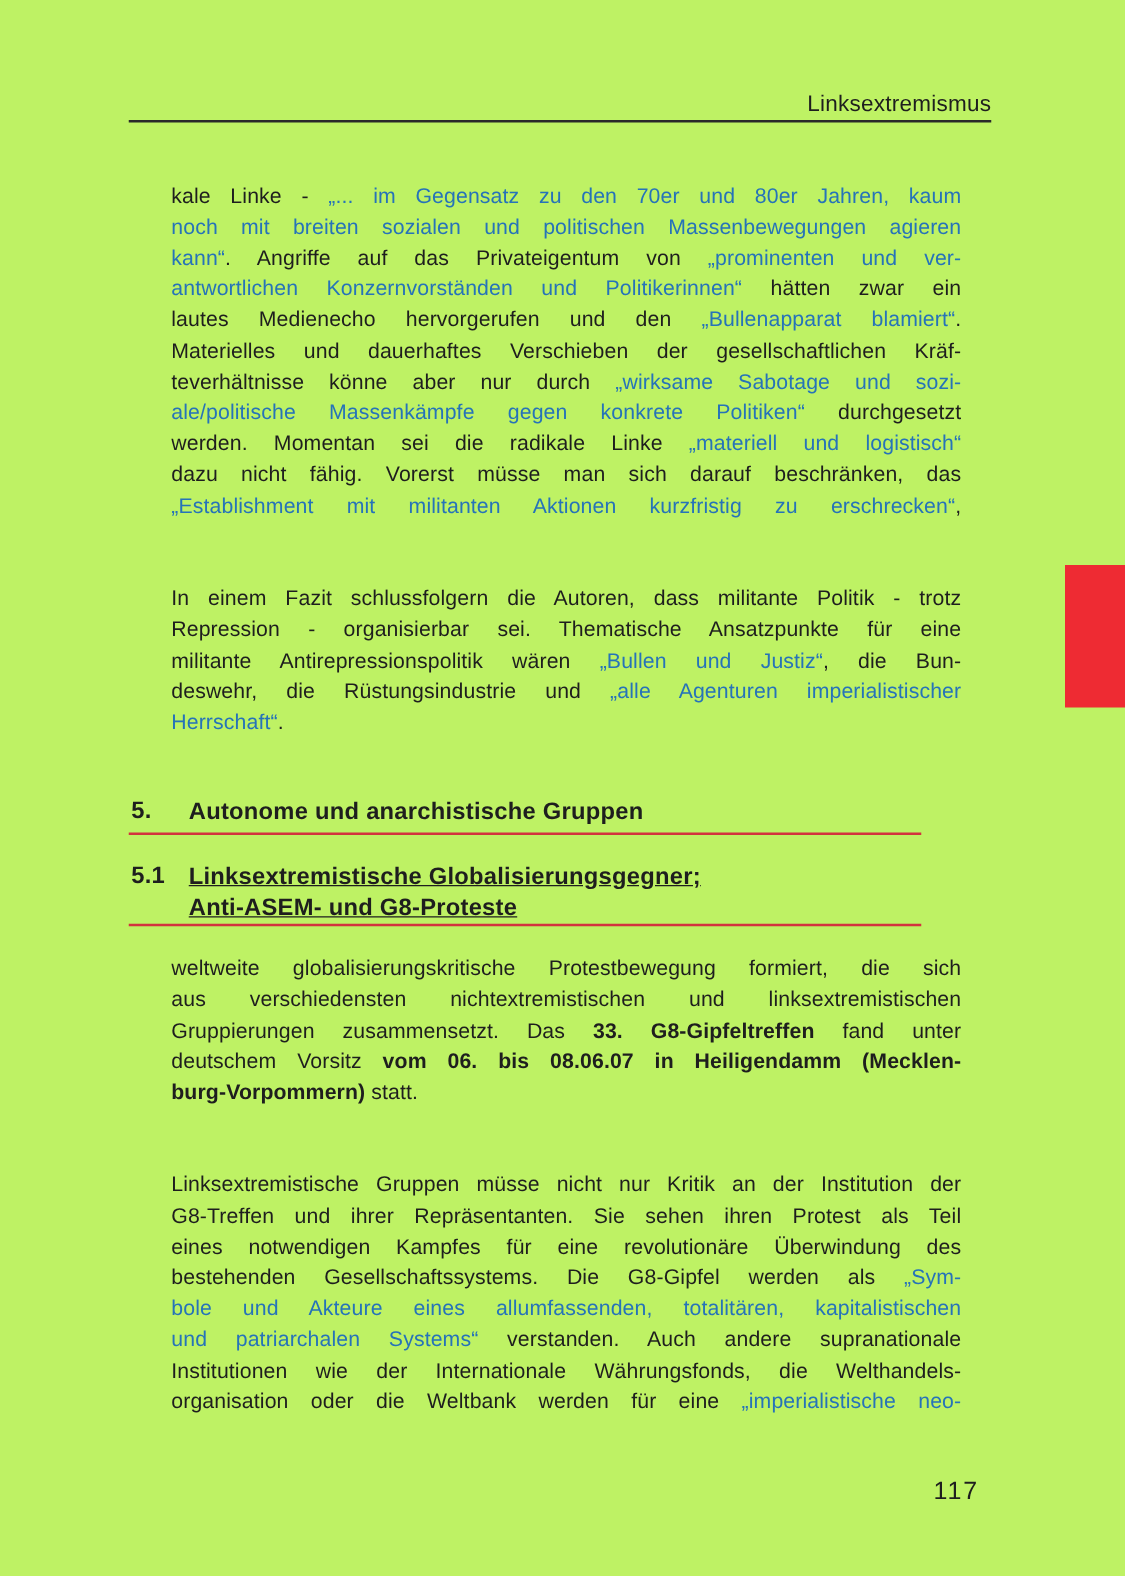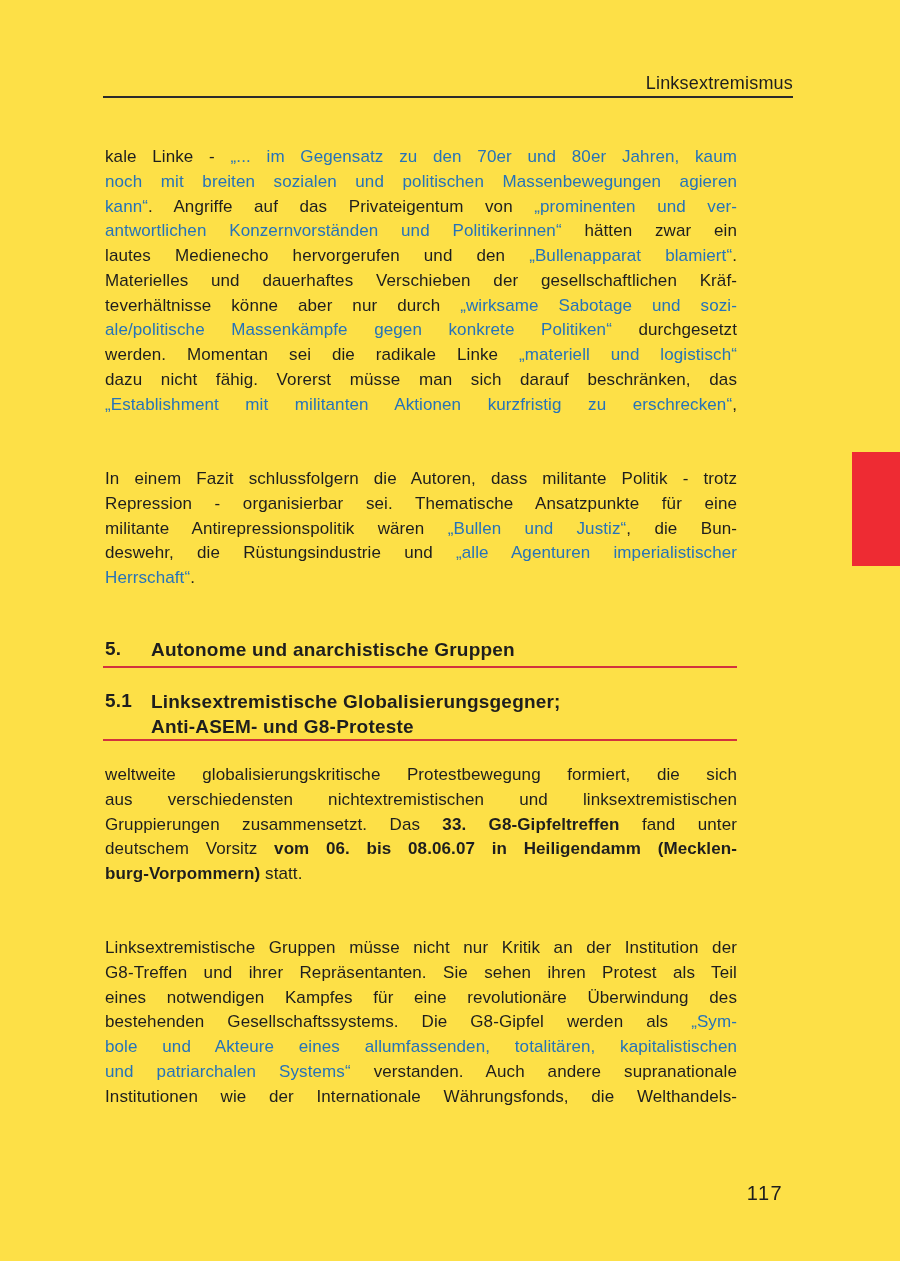--- a/index.html
+++ b/index.html
@@ -1,20 +1,20 @@
 <!DOCTYPE html>
 <html><head>
 <meta charset="utf-8">
 <style>
   html, body { margin: 0; padding: 0; background: #ffffff; }
   .page {
     position: relative;
     width: 900px;
     height: 1261px;
-    background: #fde047;
+    background: #bef264;
     font-family: "Liberation Sans", "DejaVu Sans", sans-serif;
     overflow: hidden;
   }
 
   
   .hdr-label {
     position: absolute;
     top: 73px; left: 103px; width: 690px;
     text-align: right;
     font-size: 18px;
@@ -26,21 +26,21 @@
     top: 96px; left: 103px; width: 690px; height: 2px;
     background: #2a2a2a;
   }
 
   
   .para, .heading {
     position: absolute;
     left: 105px; width: 632px;
     color: #1e1e1e;
   }
-  .para { font-size: 17px; letter-spacing: 0.1px; }
+  .para { font-size: 17px; letter-spacing: 0.1px; margin-left: 32px; }
   .line { height: 24.75px; line-height: 24.75px; overflow: hidden; text-align: left; }
   .line.j { text-align: justify; text-align-last: justify; }
   .s-k { color: #1e1e1e; }
   .s-q { color: #2673B9; }
   .s-b { color: #1e1e1e; font-weight: 700; }
 
   
   .heading { font-size: 19px; font-weight: 700; letter-spacing: 0.2px; }
   .h-num { position: absolute; left: 0; top: 0; }
   .h-label { margin-left: 46px; }
@@ -48,21 +48,21 @@
   .hrule {
     position: absolute;
     left: -2px; width: 634px; height: 2px;
     background: #D2333E;
   }
 
   
   .b-p1  { top: 145px; }
   .b-p2  { top: 467px; }
   .b-h5  { top: 638px; }
-  .b-h51 { top: 690px; }
+  .b-h51 { top: 690px; text-decoration: underline; }
   .b-p3  { top: 763px; }
   .b-p4  { top: 936px; }
   .b-h5  .hrule { top: 28px; }
   .b-h51 .hrule { top: 49px; }
 
   
   .chapter-tab {
     position: absolute;
     top: 452px; left: 852px; width: 48px; height: 114px;
     background: #EE2B33;
@@ -128,17 +128,18 @@
         <div class="line"><span class="s-b">burg-Vorpommern)</span><span class="s-k"> statt.</span></div>
       </div>
       <div class="para b-p4">
         <div class="line j"><span class="s-k">Linksextremistische Gruppen müsse nicht nur Kritik an der Institution der</span></div>
         <div class="line j"><span class="s-k">G8-Treffen und ihrer Repräsentanten. Sie sehen ihren Protest als Teil</span></div>
         <div class="line j"><span class="s-k">eines notwendigen Kampfes für eine revolutionäre Überwindung des</span></div>
         <div class="line j"><span class="s-k">bestehenden Gesellschaftssystems. Die G8-Gipfel werden als </span><span class="s-q">„Sym-</span></div>
         <div class="line j"><span class="s-q">bole und Akteure eines allumfassenden, totalitären, kapitalistischen</span></div>
         <div class="line j"><span class="s-q">und patriarchalen Systems“</span><span class="s-k"> verstanden. Auch andere supranationale</span></div>
         <div class="line j"><span class="s-k">Institutionen wie der Internationale Währungsfonds, die Welthandels-</span></div>
+        <div class="line j"><span class="s-k">organisation oder die Weltbank werden für eine </span><span class="s-q">„imperialistische neo-</span></div>
       </div>
     </div>
   <div class="chapter-tab"></div>
   <div class="page-number">117</div>
 </div>
 
 </body></html>

